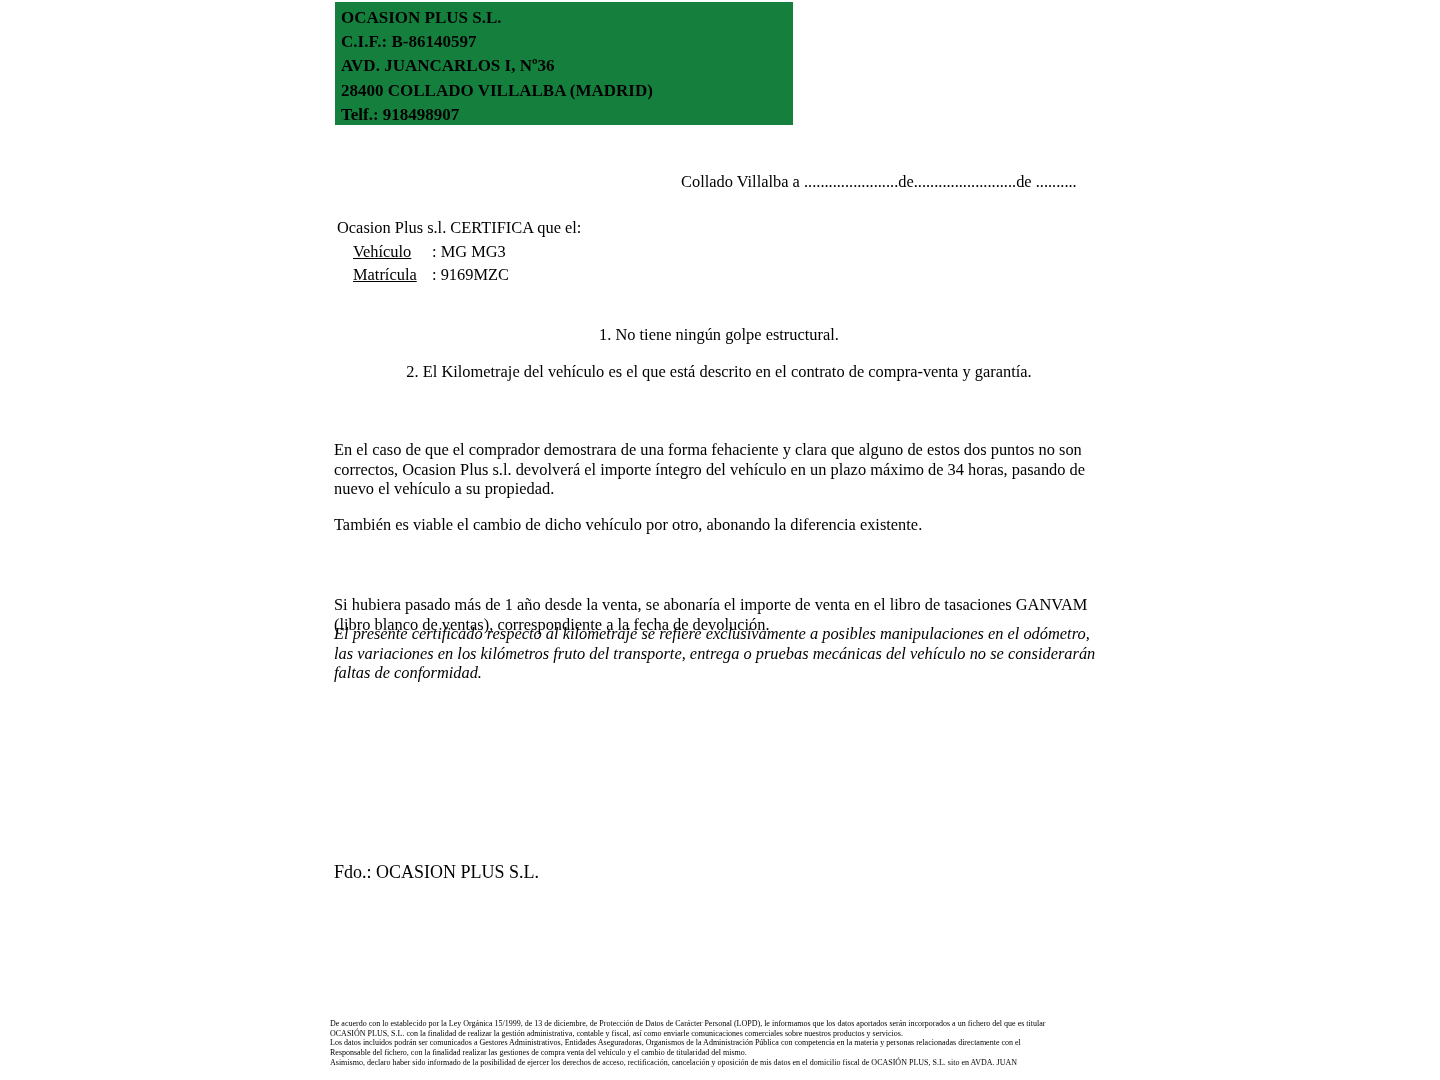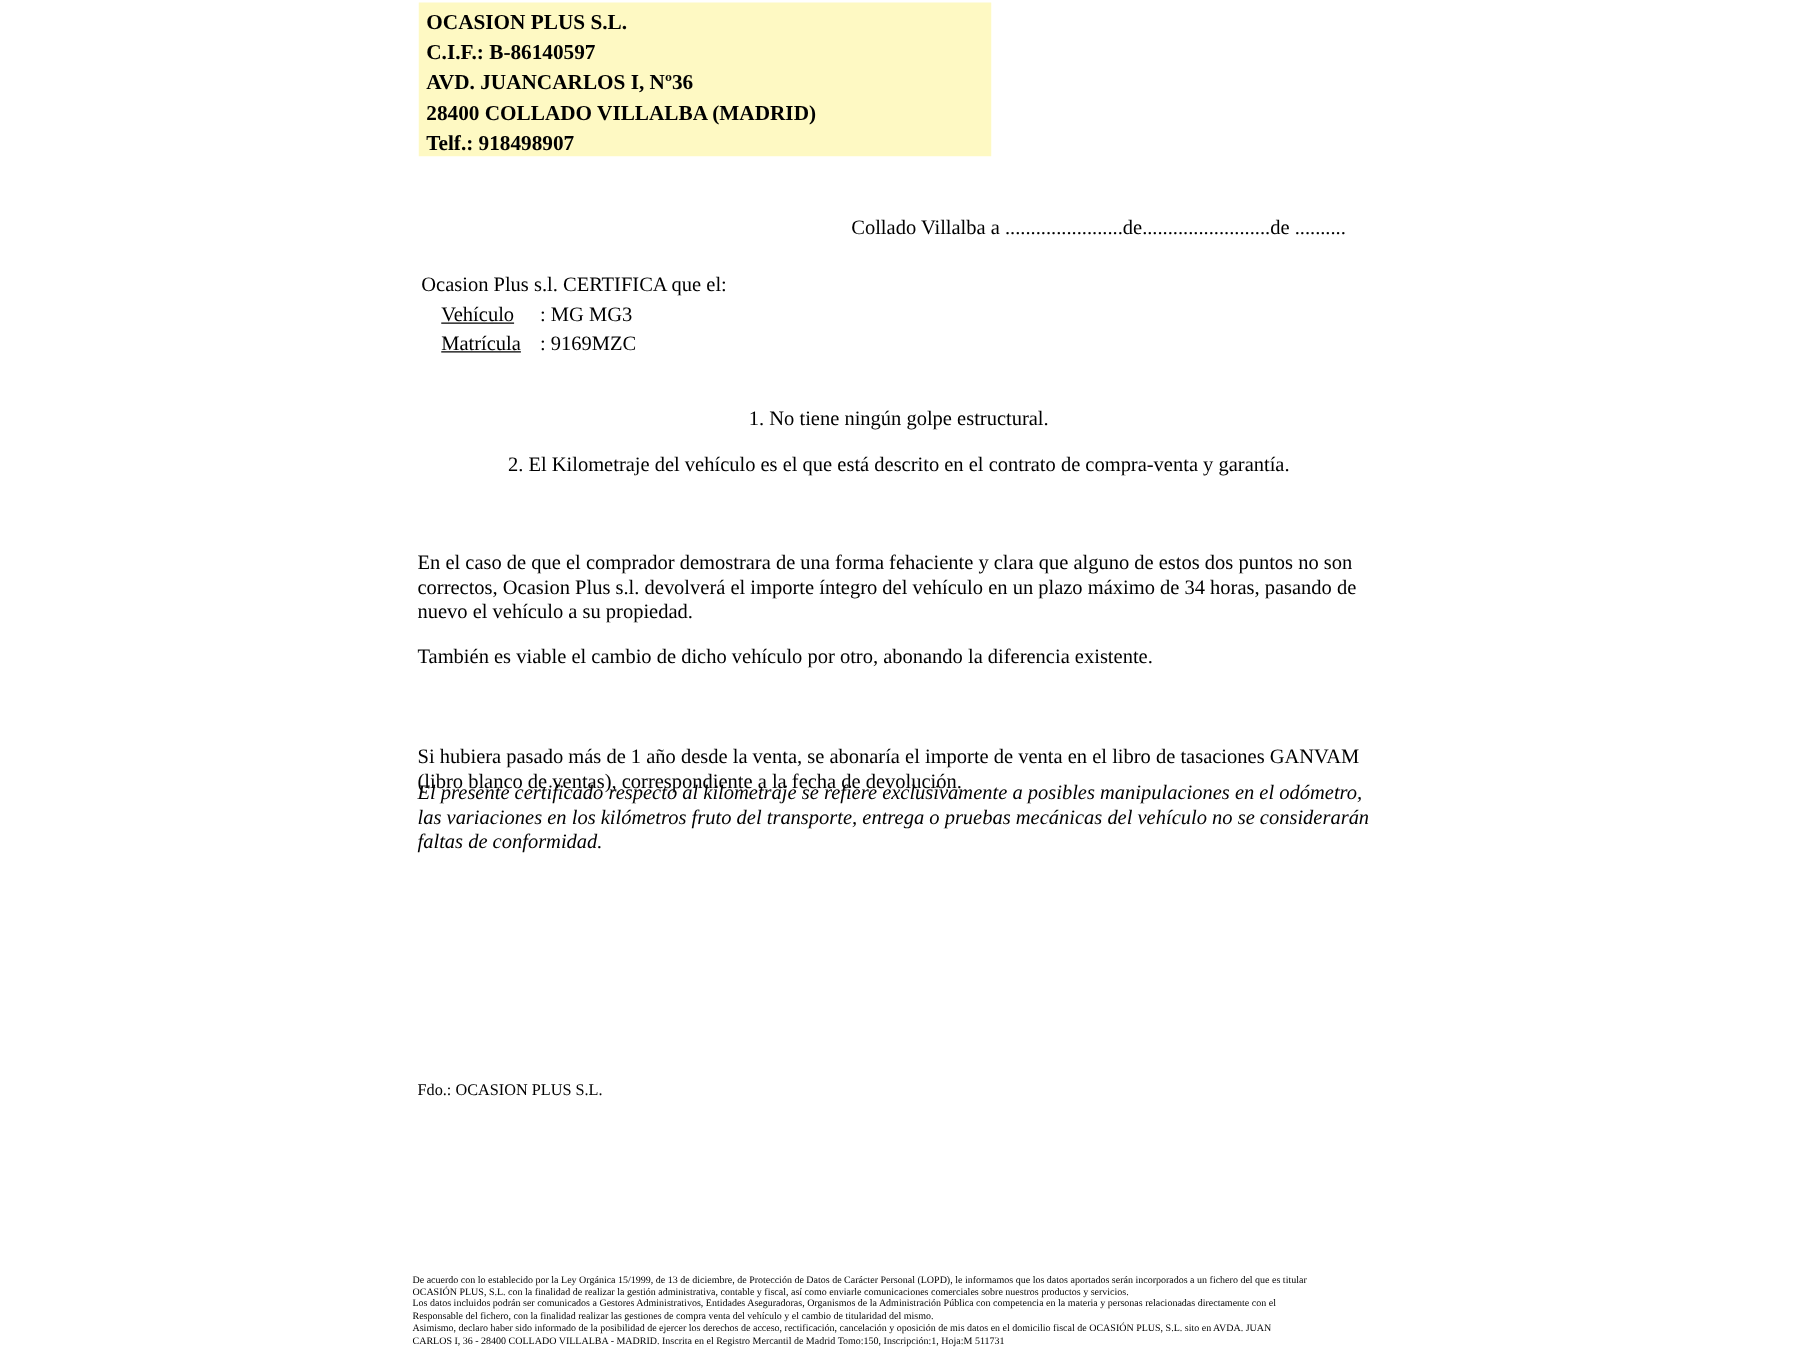--- a/index.html
+++ b/index.html
@@ -15,21 +15,21 @@
     color: #000000;
     font-family: "Liberation Serif", "DejaVu Serif", serif;
     overflow: hidden;
   }
   .header-box {
     position: absolute;
     left: 335px;
     top: 2px;
     width: 458px;
     height: 123px;
-    background: #fef9c3;
+    background: #15803d;
     box-sizing: border-box;
     padding: 4px 0 0 6px;
     font-weight: bold;
     font-size: 17px;
     line-height: 24.2px;
     white-space: nowrap;
   }
   .date-line {
     position: absolute;
     left: 681px;
@@ -70,21 +70,21 @@
     line-height: 19.7px;
   }
   .para-1 { top: 440px; }
   .para-2 { top: 515px; }
   .para-3 { top: 555px; margin-top: 40px; }
   .para-4 { top: 624px; font-style: italic; }
   .signature {
     position: absolute;
     left: 334px;
     top: 862px;
-    font-size: 13px;
+    font-size: 18px;
     line-height: 20px;
     white-space: nowrap;
     text-align: right;
   }
   .legal {
     position: absolute;
     left: 330px;
     top: 1019px;
     width: 790px;
     font-size: 8px;
@@ -128,16 +128,15 @@
   <div class="para para-4">El presente certificado respecto al kilometraje se refiere exclusivamente a posibles manipulaciones en el odómetro, las variaciones en los kilómetros fruto del transporte, entrega o pruebas mecánicas del vehículo no se considerarán faltas de conformidad.</div>
 
   <div class="signature">Fdo.: OCASION PLUS S.L.</div>
 
   <div class="legal">
     <div class="legal-line">De acuerdo con lo establecido por la Ley Orgánica 15/1999, de 13 de diciembre, de Protección de Datos de Carácter Personal (LOPD), le informamos que los datos aportados serán incorporados a un fichero del que es titular</div>
     <div class="legal-line">OCASIÓN PLUS, S.L. con la finalidad de realizar la gestión administrativa, contable y fiscal, así como enviarle comunicaciones comerciales sobre nuestros productos y servicios.</div>
     <div class="legal-line">Los datos incluidos podrán ser comunicados a Gestores Administrativos, Entidades Aseguradoras, Organismos de la Administración Pública con competencia en la materia y personas relacionadas directamente con el</div>
     <div class="legal-line">Responsable del fichero, con la finalidad realizar las gestiones de compra venta del vehículo y el cambio de titularidad del mismo.</div>
     <div class="legal-line">Asimismo, declaro haber sido informado de la posibilidad de ejercer los derechos de acceso, rectificación, cancelación y oposición de mis datos en el domicilio fiscal de OCASIÓN PLUS, S.L. sito en AVDA. JUAN</div>
-    <div class="legal-line">CARLOS I, 36 - 28400 COLLADO VILLALBA - MADRID. Inscrita en el Registro Mercantil de Madrid Tomo:150, Inscripción:1, Hoja:M 511731</div>
   </div>
 
 </div>
 
 </body></html>

